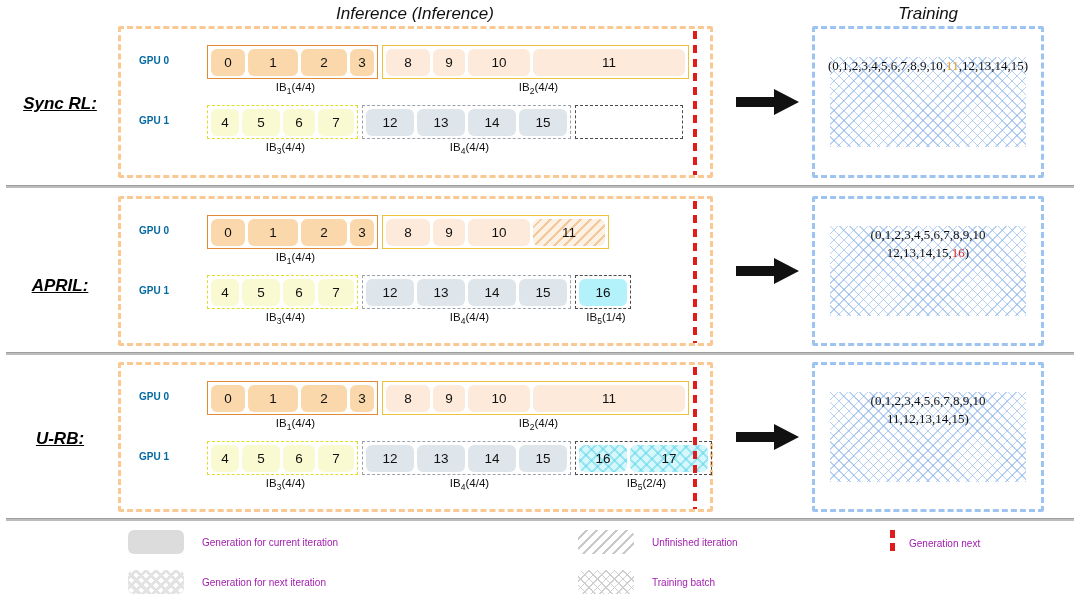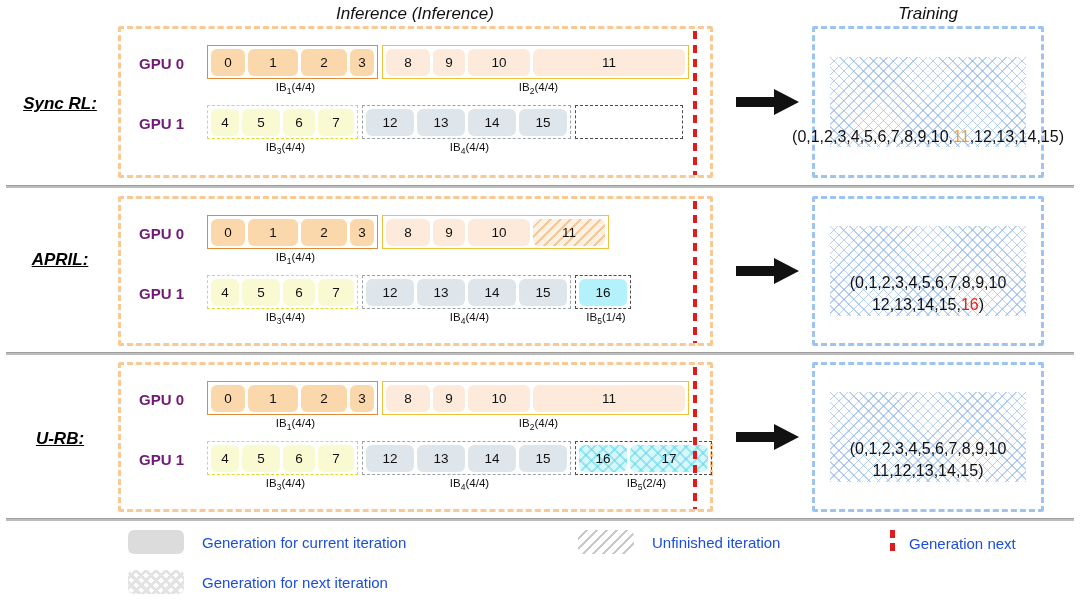--- a/index.html
+++ b/index.html
@@ -45,36 +45,37 @@
   }
   
   .train-box{
     position:absolute; left:812px; width:232px;
     border:3px dashed #9dc3f0; border-radius:2px;
     background:#fff;
     display:flex; align-items:center; justify-content:center;
   }
   .train-inner{
     width:196px; height:62%;
-    display:flex; align-items:flex-end; justify-content:center;
-    font-size:16px; line-height:1.35; text-align:center; color:#111;
+    display:flex; align-items:flex-start; justify-content:center;
+    font-size:13px; line-height:1.35; text-align:center; color:#111;
     background-color:#ffffff;
     background-image:
       repeating-linear-gradient(45deg,  rgba(125,170,230,.55) 0 1px, transparent 1px 7px),
       repeating-linear-gradient(-45deg, rgba(125,170,230,.55) 0 1px, transparent 1px 7px);
+    font-family: Liberation Serif, serif;
   }
   .train-inner span{ background:transparent; }
   .hl-orange{ color:#f0a02a; }
   .hl-red{ color:#e02020; }
 
   
   .gpu-line{ position:absolute; left:0; width:100%; height:44px; }
   .gpu-tag{
     position:absolute; left:18px; width:68px; top:10px;
-    font-weight:bold; font-size:15px; color:#701a75; text-align:left;
+    font-weight:bold; font-size:10px; color:#0369a1; text-align:left;
   }
   .track{ position:absolute; left:86px; right:8px; top:0; height:34px; }
 
   
   .ib{
     position:absolute; top:0; height:34px;
     display:flex; align-items:center; gap:3px;
     padding:2px 3px;
   }
   .ib.solid-orange{ border:1.6px solid #e08a36; }
@@ -118,21 +119,21 @@
     background-image:repeating-linear-gradient(to bottom, #e01b1b 0 8px, transparent 8px 14px);
   }
 
   
   .arrow{ position:absolute; width:64px; height:30px; }
 
   
   #legend{ position:absolute; left:0; top:526px; width:1080px; height:85px; }
   .lg-item{ position:absolute; display:flex; align-items:center; }
   .lg-swatch{ width:56px; height:24px; border-radius:6px; flex:0 0 auto; }
-  .lg-text{ margin-left:18px; font-size:15px; color:#1d4ed8; white-space:nowrap; }
+  .lg-text{ margin-left:18px; font-size:10px; color:#a21caf; white-space:nowrap; }
   .sw-gray{ background:#dcdcdc; }
   .sw-checker{
     background-color:#ffffff;
     background-image:
       repeating-linear-gradient(45deg,  #e3e3e3 0 3px, transparent 3px 7px),
       repeating-linear-gradient(-45deg, #e3e3e3 0 3px, transparent 3px 7px);
   }
   .sw-diag{
     background-color:#ffffff;
     background-image:repeating-linear-gradient(-45deg, #c9c9c9 0 2px, transparent 2px 7px);
@@ -202,21 +203,21 @@
       <div class="stop-line" style="left: 572px; top: 2px; height: 144px;"></div>
     </div>
     <div class="arrow" style="left: 736px; top: 87px;"><svg width="64" height="30" viewBox="0 0 64 30">
         <path d="M0 10 H38 V2 L63 15 L38 28 V20 H0 Z" fill="#111"></path>
       </svg></div>
     <div class="train-box" style="top: 26px; height: 152px;">
       <div class="train-inner">
         <div><span>(0,1,2,3,4,5,6,7,8,9,10,</span><span class="hl-orange">11</span><span>,12,13,14,15)</span></div>
       </div>
     </div>
-    <div class="row-label" style="top: 250px;">APRIL:</div>
+    <div class="row-label" style="top: 276px;">APRIL:</div>
     <div class="gen-box" style="top: 196px; height: 150px;">
       <div class="gpu-line" style="top: 16px;">
         <div class="gpu-tag">GPU 0</div>
         <div class="track">
           <div class="ib solid-orange" style="left: 0px; width: 171px;">
             <div class="cell c-orange-dark" style="width: 34px;">0</div>
             <div class="cell c-orange-dark" style="width: 50px;">1</div>
             <div class="cell c-orange-dark" style="width: 46px;">2</div>
             <div class="cell c-orange-dark" style="width: 24px;">3</div>
             <div class="ib-label">IB<sub>1</sub>(4/4)</div>
@@ -329,17 +330,21 @@
       <div class="lg-text">Generation for current iteration</div>
     </div>
     <div class="lg-item" style="left: 128px; top: 44px;">
       <div class="lg-swatch sw-checker"></div>
       <div class="lg-text">Generation for next iteration</div>
     </div>
     <div class="lg-item" style="left: 578px; top: 4px;">
       <div class="lg-swatch sw-diag"></div>
       <div class="lg-text">Unfinished iteration</div>
     </div>
+    <div class="lg-item" style="left: 578px; top: 44px;">
+      <div class="lg-swatch sw-cross"></div>
+      <div class="lg-text">Training batch</div>
+    </div>
     <div class="lg-item" style="left: 890px; top: 4px;">
       <div class="lg-swatch sw-stop"></div>
       <div class="lg-text lg-text-stop">Generation next</div>
     </div>
   </div>
 
 </body></html>

